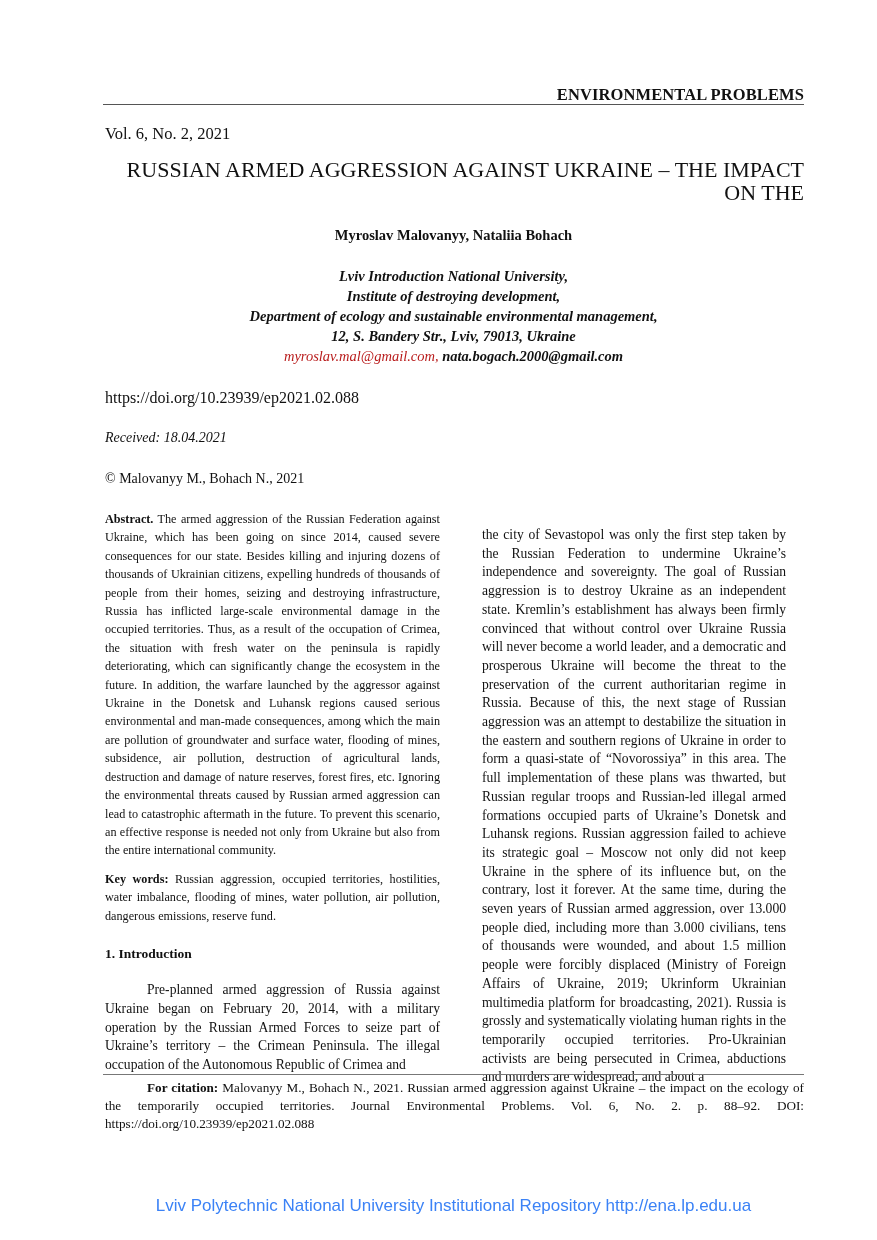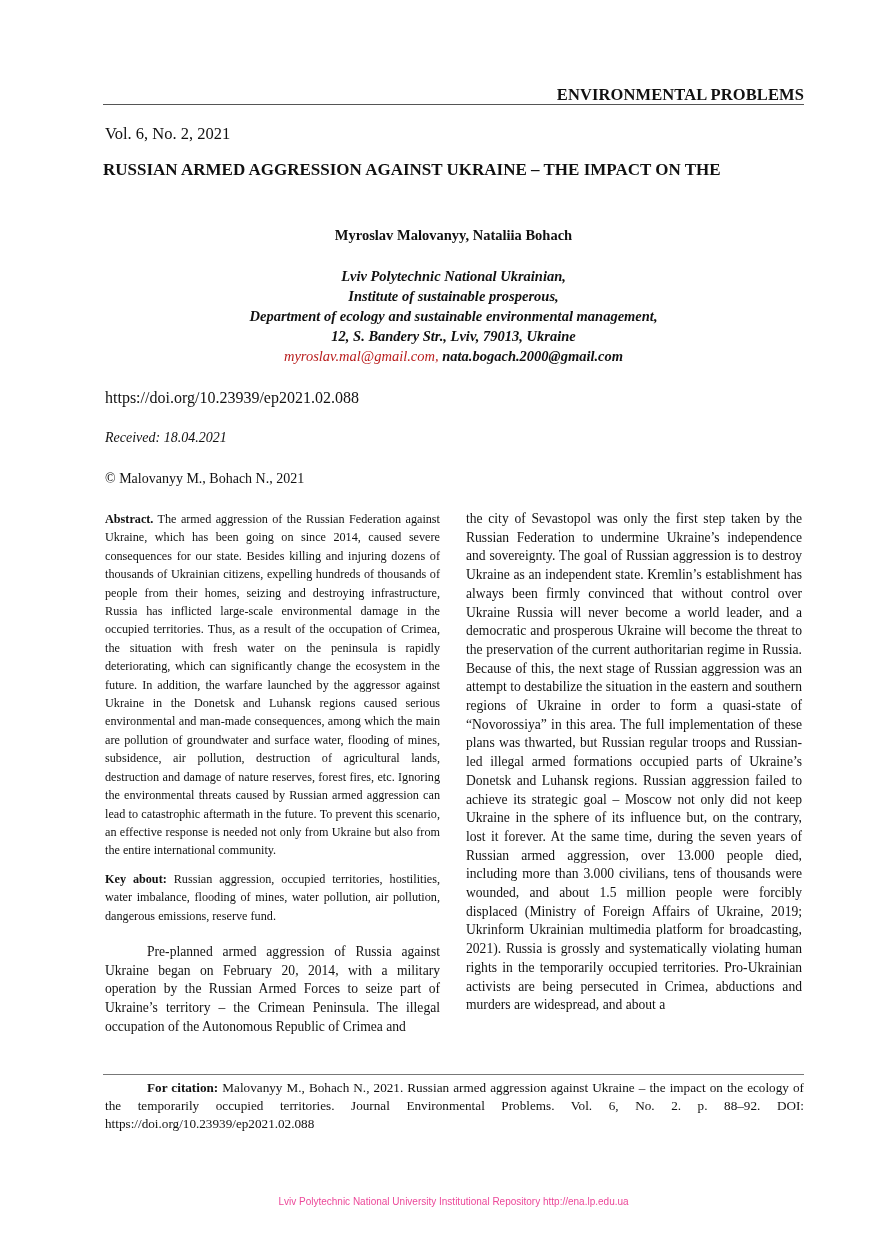--- a/index.html
+++ b/index.html
@@ -13,21 +13,21 @@
     }
     .rule-top {
       position: absolute; left: 103px; width: 701px; top: 104px; height: 0;
       border-top: 1px solid #555;
     }
     .vol {
       position: absolute; left: 105px; top: 124px; font-weight: normal; font-size: 16.5px;
     }
     .title {
       position: absolute; left: 103px; width: 701px; top: 158px;
-      text-align: left; font-weight: bold; font-size: 17px; line-height: 23px;
+      text-align: right; font-weight: normal; font-size: 22px; line-height: 23px;
     }
     .authors {
       position: absolute; left: 103px; width: 701px; top: 227px;
       text-align: center; font-weight: bold; font-size: 14.5px;
     }
     .affil {
       position: absolute; left: 103px; width: 701px; top: 266px;
       text-align: center; font-style: italic; font-size: 14.5px; line-height: 20px;
     }
     .affil .aff-line { display: block; font-weight: bold; }
@@ -46,68 +46,69 @@
     .col-right { left: 466px; width: 336px; font-size: 13.6px; line-height: 18.7px; }
     .col-left p { margin: 0; }
     .abstract-label, .keywords-label { font-weight: bold; }
     .keywords { margin-top: 10px !important; }
     .intro-heading {
       font-weight: bold; font-size: 13.5px; margin: 20px 0 0 0 !important;
     }
     .intro-text {
       margin-top: 18px !important; text-indent: 42px; font-size: 13.6px; line-height: 18.7px;
     }
-    .col-right p { margin: 0; }
+    .col-right p { margin: 16px; }
 
     .rule-bottom {
       position: absolute; left: 103px; width: 701px; top: 1074px; height: 0;
       border-top: 1px solid #777;
     }
     .citation {
       position: absolute; left: 105px; width: 699px; top: 1079px;
       font-size: 13.2px; line-height: 18.2px; text-align: justify;
     }
     .citation .cite-label { font-weight: bold; padding-left: 42px; }
     .repo {
       position: absolute; left: 103px; width: 701px; top: 1196px;
       text-align: center; font-family: "Liberation Sans", "DejaVu Sans", sans-serif;
-      font-size: 10px; color: #ec4899;
+      font-size: 17px; color: #3b82f6;
     }
   </style>
 </head>
 <body>
 
 <div class="journal">ENVIRONMENTAL PROBLEMS</div>
 <div class="rule-top"></div>
 <div class="vol">Vol. 6, No. 2, 2021</div>
 
 <div class="title">
   <div>RUSSIAN ARMED AGGRESSION AGAINST UKRAINE – THE IMPACT ON THE</div>
 </div>
 
 <div class="authors">Myroslav Malovanyy, Nataliia Bohach</div>
 
 <div class="affil">
-  <span class="aff-line">Lviv Polytechnic National Ukrainian,</span>
-  <span class="aff-line">Institute of sustainable prosperous,</span>
+  <span class="aff-line">Lviv Introduction National University,</span>
+  <span class="aff-line">Institute of destroying development,</span>
   <span class="aff-line">Department of ecology and sustainable environmental management,</span>
   <span class="aff-line">12, S. Bandery Str., Lviv, 79013, Ukraine</span>
   <span class="emails">
     <span class="email-1">myroslav.mal@gmail.com,</span>
     <span class="email-2">nata.bogach.2000@gmail.com</span>
   </span>
 </div>
 
 <div class="doi">https://doi.org/10.23939/ep2021.02.088</div>
 <div class="received">Received: 18.04.2021</div>
 <div class="copyright">© Malovanyy M., Bohach N., 2021</div>
 
 <div class="col col-left">
   <p><span class="abstract-label">Abstract.</span><span> The armed aggression of the Russian Federation against Ukraine, which has been going on since 2014, caused severe consequences for our state. Besides killing and injuring dozens of thousands of Ukrainian citizens, expelling hundreds of thousands of people from their homes, seizing and destroying infrastructure, Russia has inflicted large-scale environmental damage in the occupied territories. Thus, as a result of the occupation of Crimea, the situation with fresh water on the peninsula is rapidly deteriorating, which can significantly change the ecosystem in the future. In addition, the warfare launched by the aggressor against Ukraine in the Donetsk and Luhansk regions caused serious environmental and man-made consequences, among which the main are pollution of groundwater and surface water, flooding of mines, subsidence, air pollution, destruction of agricultural lands, destruction and damage of nature reserves, forest fires, etc. Ignoring the environmental threats caused by Russian armed aggression can lead to catastrophic aftermath in the future. To prevent this scenario, an effective response is needed not only from Ukraine but also from the entire international community.</span></p>
-  <p class="keywords"><span class="keywords-label">Key about:</span><span> Russian aggression, occupied territories, hostilities, water imbalance, flooding of mines, water pollution, air pollution, dangerous emissions, reserve fund.</span></p>
+  <p class="keywords"><span class="keywords-label">Key words:</span><span> Russian aggression, occupied territories, hostilities, water imbalance, flooding of mines, water pollution, air pollution, dangerous emissions, reserve fund.</span></p>
+  <p class="intro-heading">1. Introduction</p>
   <p class="intro-text">Pre-planned armed aggression of Russia against Ukraine began on February 20, 2014, with a military operation by the Russian Armed Forces to seize part of Ukraine’s territory – the Crimean Peninsula. The illegal occupation of the Autonomous Republic of Crimea and</p>
 </div>
 
 <div class="col col-right">
   <p>the city of Sevastopol was only the first step taken by the Russian Federation to undermine Ukraine’s independence and sovereignty. The goal of Russian aggression is to destroy Ukraine as an independent state. Kremlin’s establishment has always been firmly convinced that without control over Ukraine Russia will never become a world leader, and a democratic and prosperous Ukraine will become the threat to the preservation of the current authoritarian regime in Russia. Because of this, the next stage of Russian aggression was an attempt to destabilize the situation in the eastern and southern regions of Ukraine in order to form a quasi-state of “Novorossiya” in this area. The full implementation of these plans was thwarted, but Russian regular troops and Russian-led illegal armed formations occupied parts of Ukraine’s Donetsk and Luhansk regions. Russian aggression failed to achieve its strategic goal – Moscow not only did not keep Ukraine in the sphere of its influence but, on the contrary, lost it forever. At the same time, during the seven years of Russian armed aggression, over 13.000 people died, including more than 3.000 civilians, tens of thousands were wounded, and about 1.5 million people were forcibly displaced (Ministry of Foreign Affairs of Ukraine, 2019; Ukrinform Ukrainian multimedia platform for broadcasting, 2021). Russia is grossly and systematically violating human rights in the temporarily occupied territories. Pro-Ukrainian activists are being persecuted in Crimea, abductions and murders are widespread, and about a</p>
 </div>
 
 <div class="rule-bottom"></div>
 <div class="citation"><span class="cite-label">For citation:</span><span> Malovanyy  M., Bohach N.,  2021. Russian armed aggression against Ukraine – the impact on the ecology of the temporarily occupied territories. Journal Environmental Problems. Vol. 6, No. 2. p. 88–92. DOI: https://doi.org/10.23939/ep2021.02.088</span></div>
 

